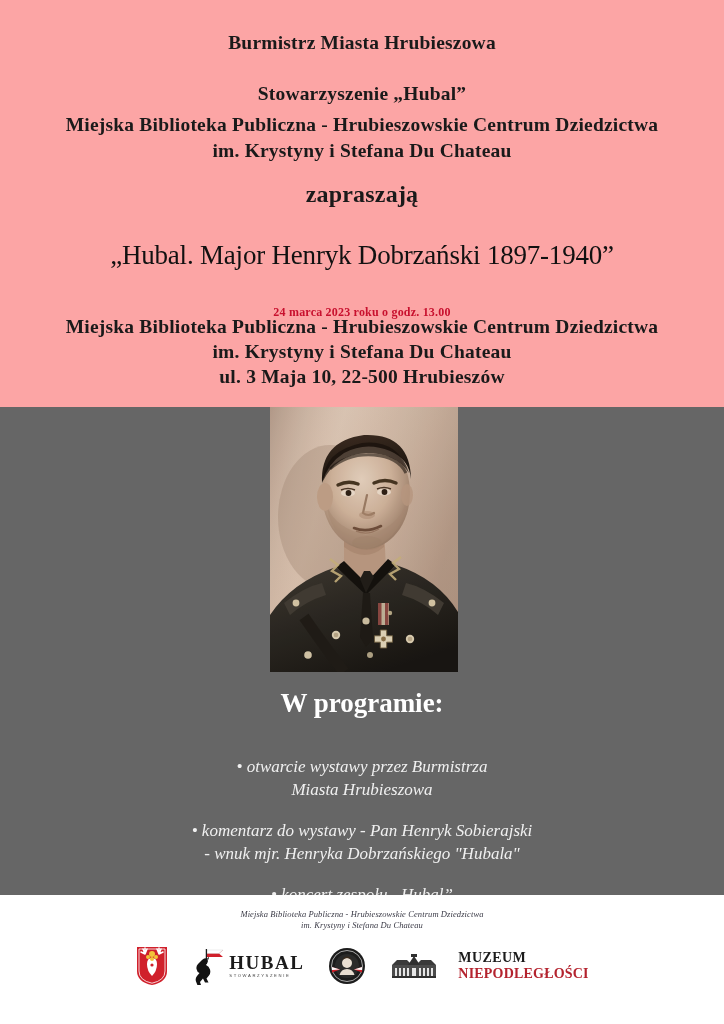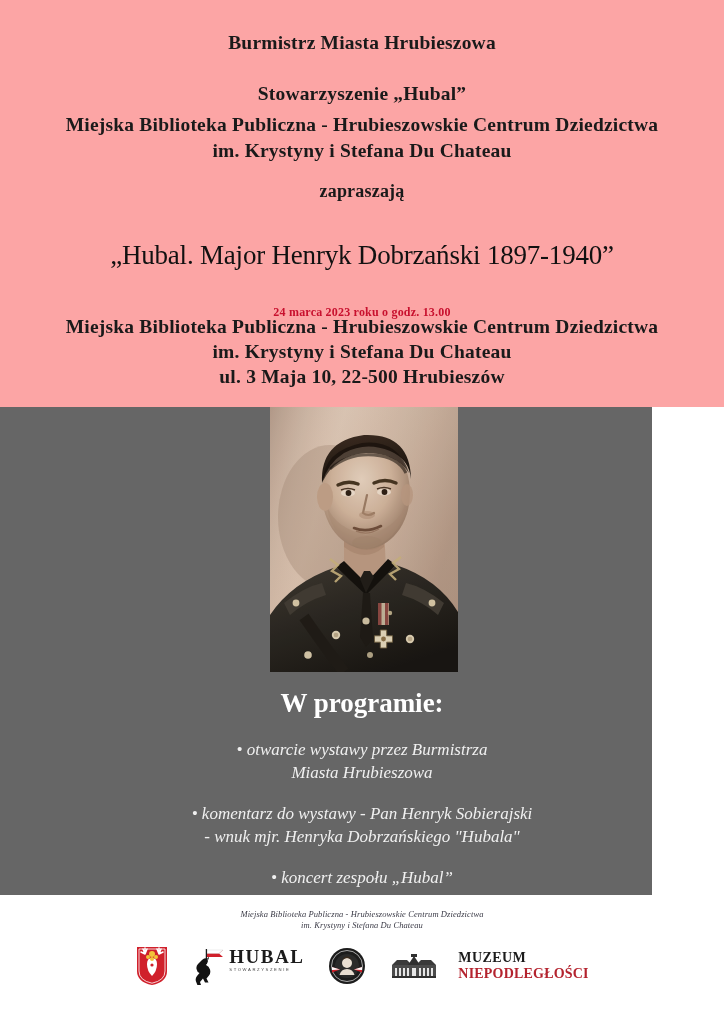--- a/index.html
+++ b/index.html
@@ -59,21 +59,21 @@
   }
   .l-biblioteka2 {
     position: absolute;
     top: 140px;
     font-size: 19.5px;
     font-weight: 600;
   }
   .l-zapraszaja {
     position: absolute;
     top: 181px;
-    font-size: 18px;
+    font-size: 24px;
     font-weight: 600;
   }
   .l-naotwarcie {
     position: absolute;
     top: 205px;
     font-size: 18.5px;
     font-weight: 600;
   }
 
   .l-title {
@@ -109,21 +109,21 @@
     top: 366px;
     font-size: 19.5px;
     font-weight: 600;
   }
 
   
   .gray-block {
     position: absolute;
     top: 407px;
     left: 0;
-    width: 652px;
+    width: 724px;
     height: 488px;
     background: #666666;
     overflow: hidden;
   }
 
   
   .photo-frame {
     position: absolute;
     top: 0px;
     left: 270px;
@@ -153,20 +153,21 @@
     width: 724px;
     text-align: center;
     color: #f0f0f0;
     font-family: "Liberation Serif", serif;
     font-style: italic;
     font-size: 17px;
     line-height: 23px;
   }
   .program-item {
     margin-bottom: 18px;
+    margin-top: 17px;
   }
   .program-item:last-child { margin-bottom: 0; }
   .program-item .bullet-line { display: block; white-space: pre; }
 
   
   .footer-block {
     position: absolute;
     top: 895px;
     left: 0;
     width: 724px;
@@ -222,21 +223,21 @@
   .muzeum-bot {
     font-family: "Liberation Serif", serif;
     font-size: 14px;
     font-weight: 700;
     color: #b4232e;
     letter-spacing: 0.2px;
     margin-top: 2px;
   }
 
   
-  .hubal-wrap { display: flex; align-items: flex-start; gap: 2px; }
+  .hubal-wrap { display: flex; align-items: center; gap: 2px; }
   .hubal-text { display: flex; flex-direction: column; line-height: 1; }
   .hubal-main {
     font-family: "Liberation Serif", serif;
     font-size: 19px;
     font-weight: 700;
     color: #1b1b1b;
     letter-spacing: 1.5px;
   }
   .hubal-sub {
     font-family: "Liberation Sans", sans-serif;

